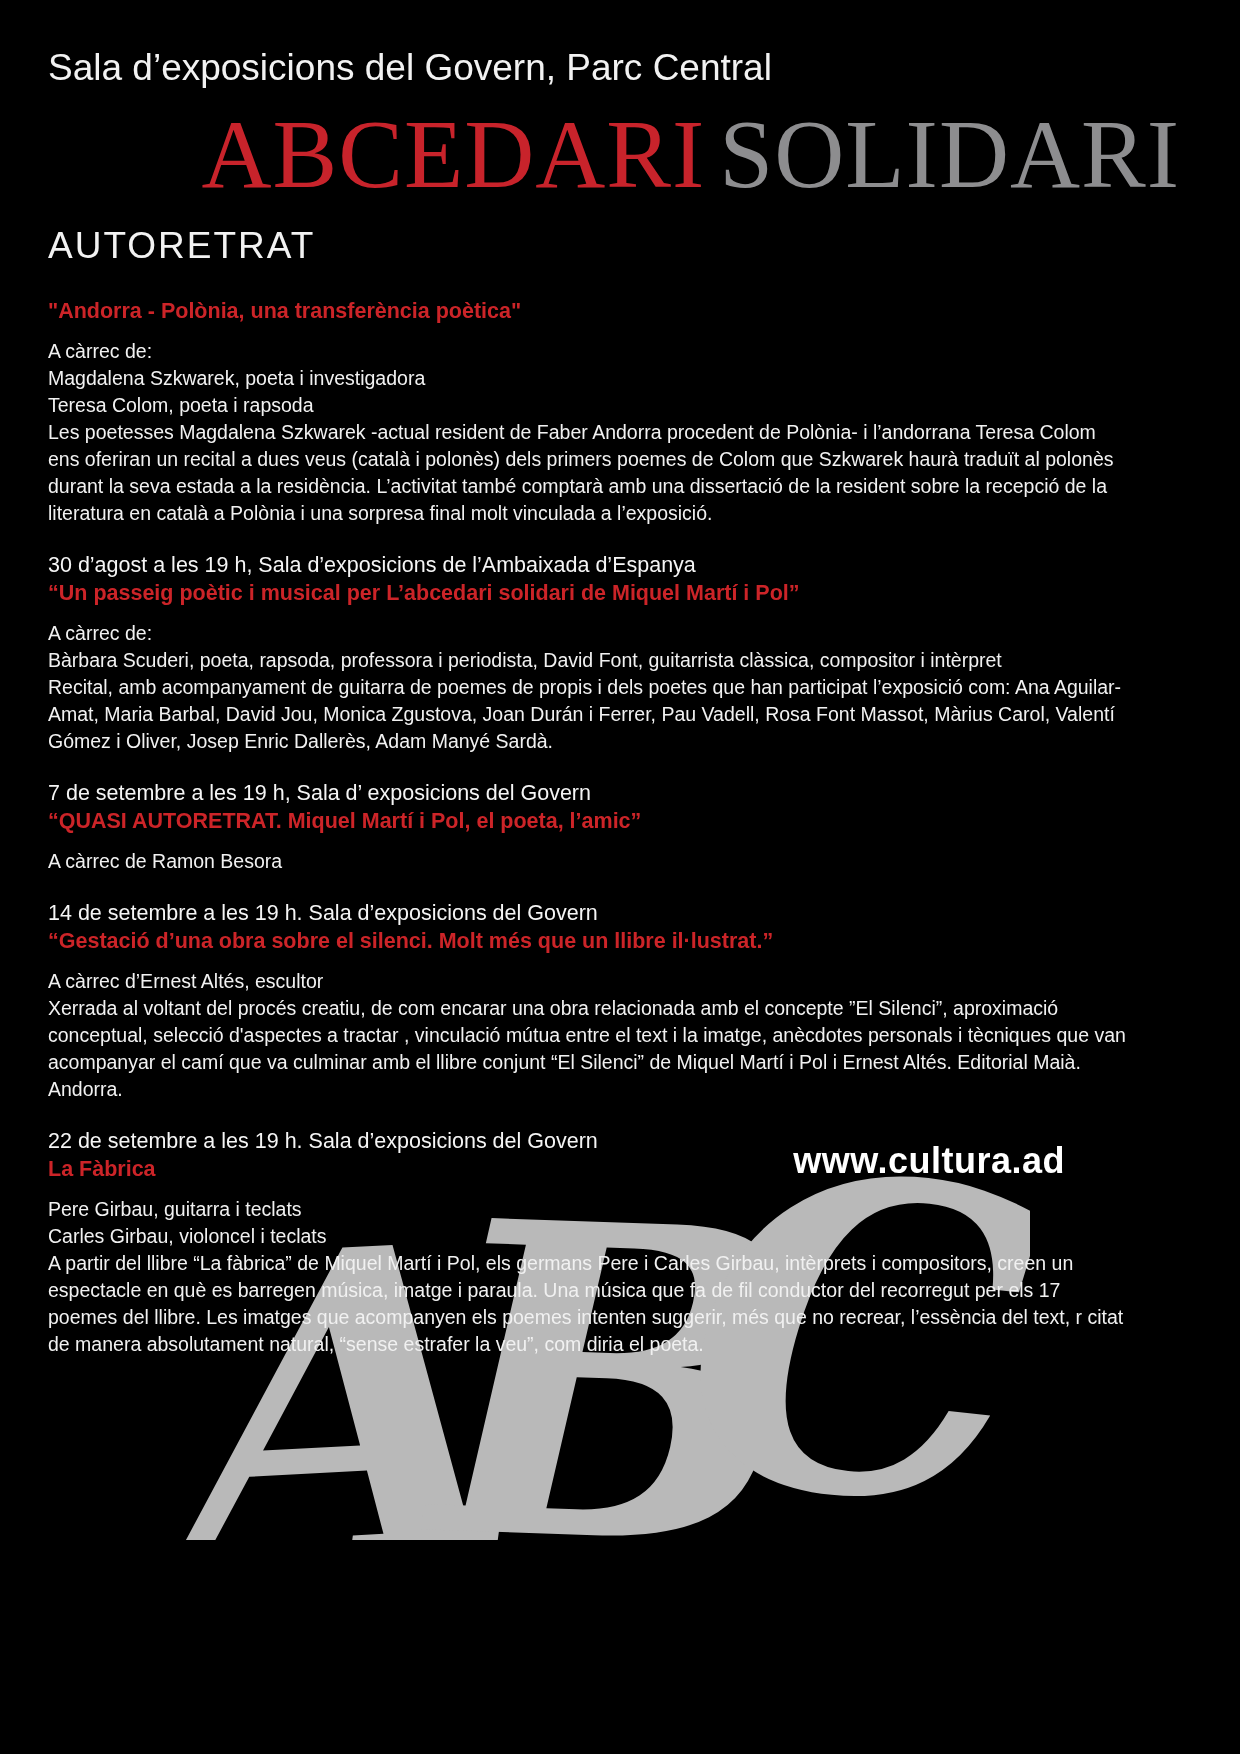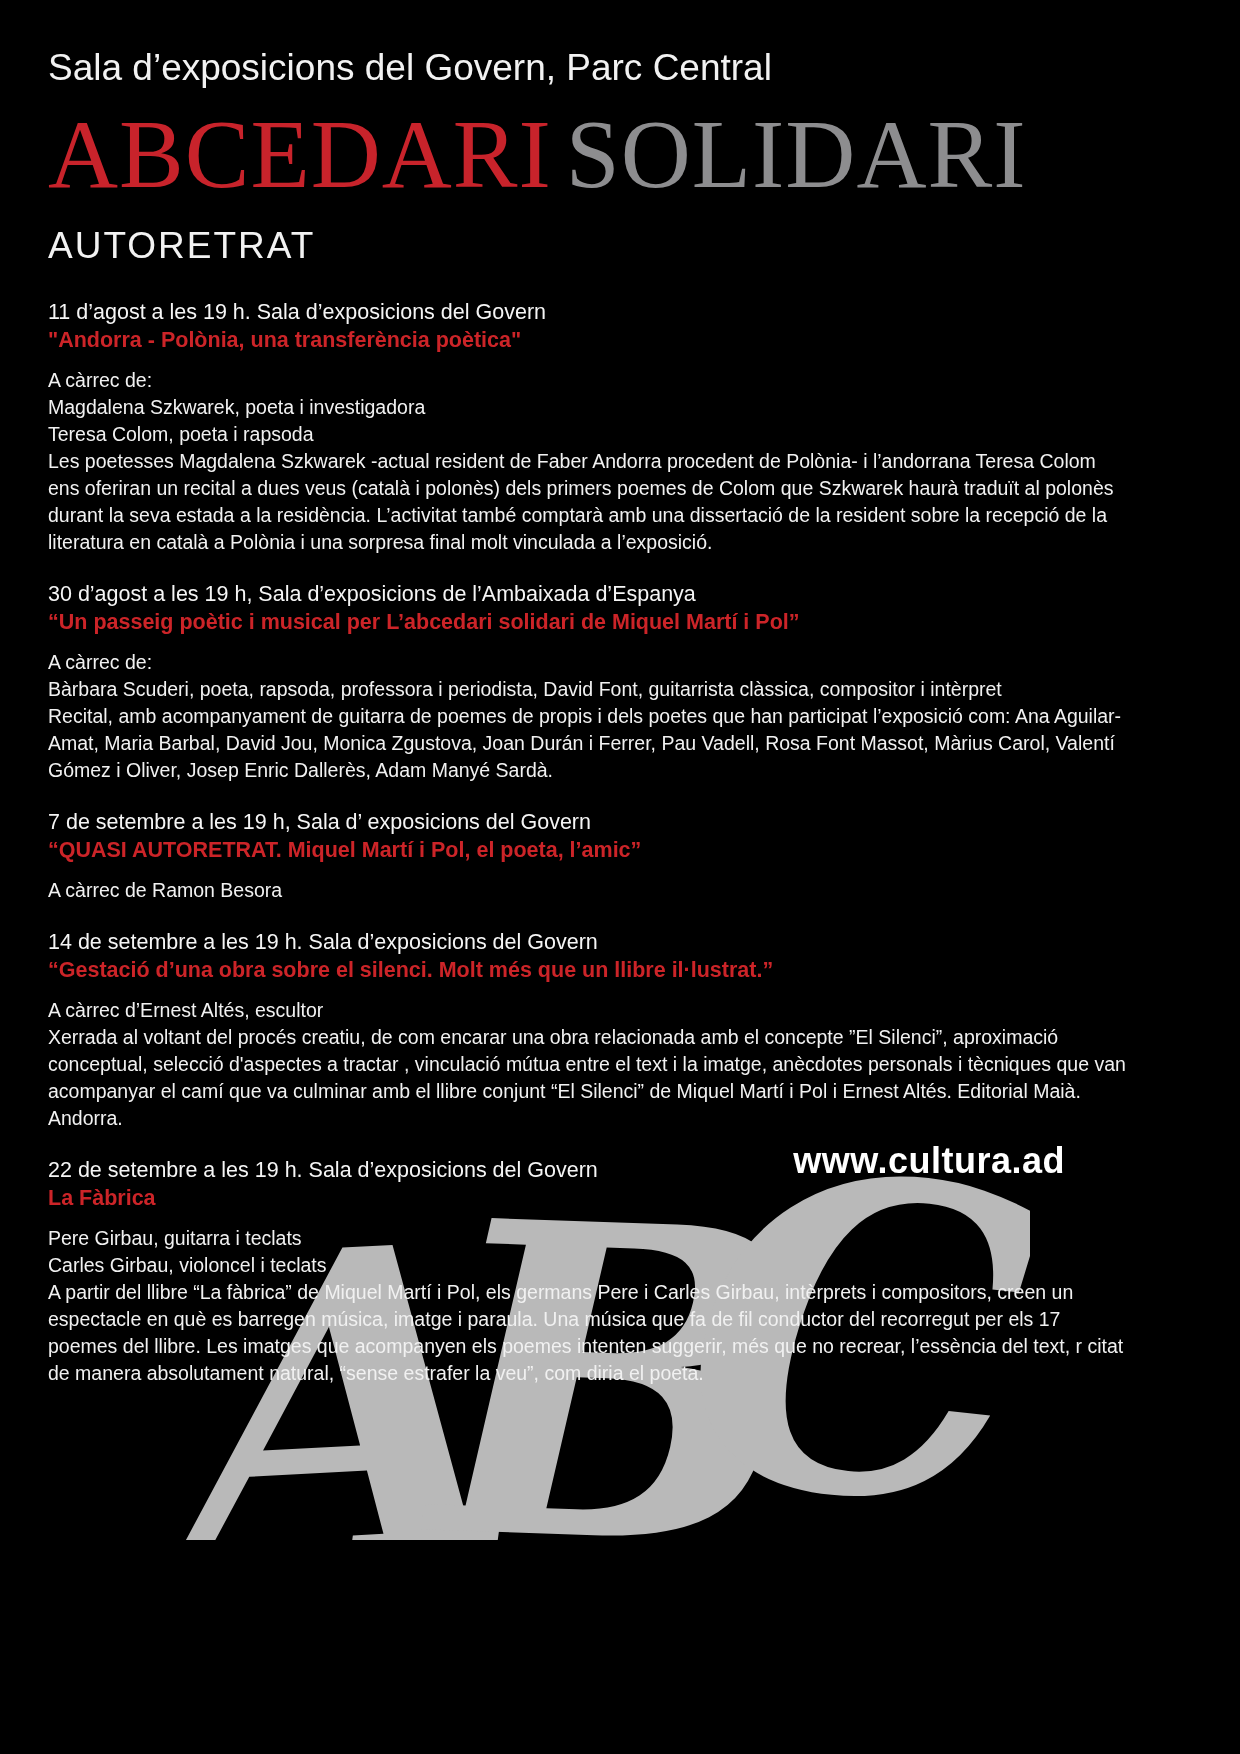--- a/index.html
+++ b/index.html
@@ -11,21 +11,21 @@
     font-family:"Liberation Sans", sans-serif;
     color:#ffffff;
     -webkit-font-smoothing:antialiased;
   }
   .content{position:relative;z-index:2;padding:44px 60px 0 48px;}
   .venue{font-size:37px;line-height:48px;font-weight:400;color:#f2f2f2;}
   .main-title{
     margin-top:4px;
     font-family:"Liberation Serif", serif;
     font-size:97px;line-height:118px;font-weight:400;
-    letter-spacing:1px;white-space:nowrap;
+    letter-spacing:1px;white-space:nowrap;text-align:right;
   }
   .main-title .red{color:#c8232b;margin-right:14px;}
   .main-title .gray{color:#8d8d8f;}
   .section-title{font-size:37px;line-height:44px;margin-top:10px;letter-spacing:2px;color:#f2f2f2;}
   .events{margin-top:30px;max-width:1080px;}
   .event{margin-bottom:24px;}
   .event-when{font-size:21.5px;line-height:28px;color:#f5f5f5;}
   .event-title{font-size:21.5px;line-height:27px;font-weight:700;color:#cc2428;margin-top:1px;}
   .event-body{font-size:19.5px;line-height:27px;margin-top:13px;color:#f1f1f1;}
   .event-body div{min-height:27px;}
@@ -72,21 +72,20 @@
 
     <div class="venue">Sala d’exposicions del Govern, Parc Central</div>
 
     <div class="main-title"><span class="red">ABCEDARI</span><span class="gray">SOLIDARI</span></div>
 
     <div class="section-title">AUTORETRAT</div>
 
     <div class="events">
 
       <section class="event">
-        <div class="event-when">11 d’agost a les 19 h. Sala d’exposicions del Govern</div>
         <div class="event-title">"Andorra - Polònia, una transferència poètica"</div>
         <div class="event-body">
           <div>A càrrec de:</div>
           <div>Magdalena Szkwarek, poeta i investigadora</div>
           <div>Teresa Colom, poeta i rapsoda</div>
           <div>Les poetesses Magdalena Szkwarek -actual resident de Faber Andorra procedent de Polònia- i l’andorrana Teresa Colom ens oferiran un recital a dues veus (català i polonès) dels primers poemes de Colom que Szkwarek haurà traduït al polonès durant la seva estada a la residència. L’activitat també comptarà amb una dissertació de la resident sobre la recepció de la literatura en català a Polònia i una sorpresa final molt vinculada a l’exposició.</div>
         </div>
       </section>
 
       <section class="event">

